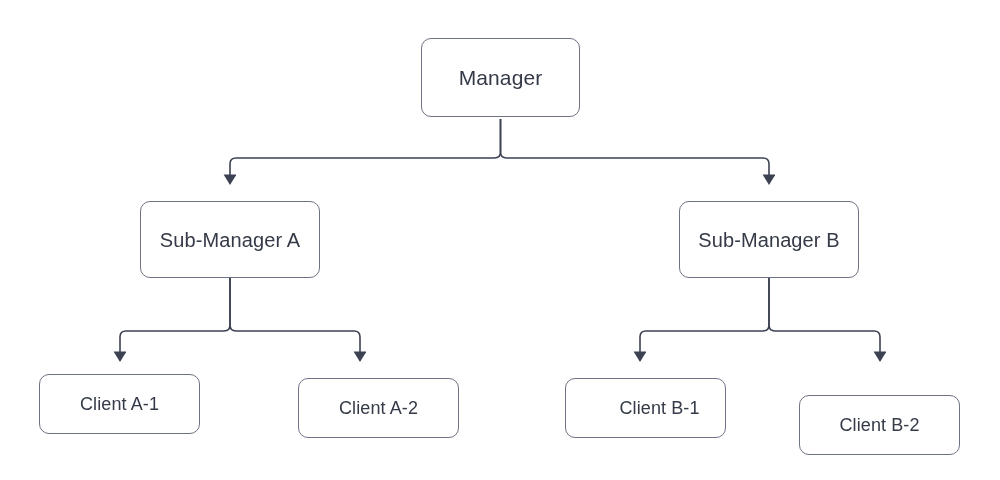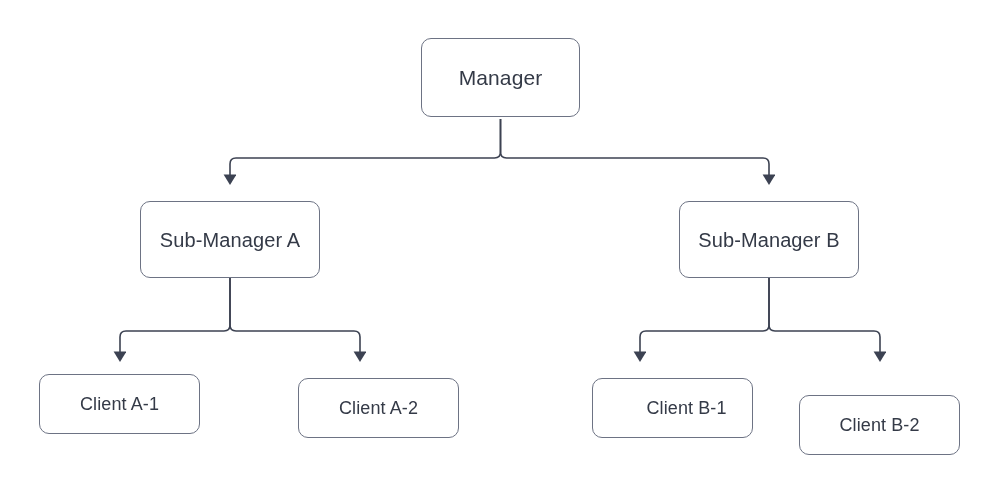--- a/index.html
+++ b/index.html
@@ -65,21 +65,21 @@
     width: 180px;
     height: 77px;
     font-size: 20px;
   }
   .node-leaf {
     height: 60px;
     font-size: 18px;
   }
   .node-leaf-a1 { left: 39px;  top: 374px; width: 161px; }
   .node-leaf-a2 { left: 279px; top: 378px; width: 161px; margin-left: 19px; }
-  .node-leaf-b1 { left: 592px; top: 378px; width: 161px; padding-left: 28px; }
+  .node-leaf-b1 { left: 565px; top: 378px; width: 161px; padding-left: 28px; }
   .node-leaf-b2 { left: 799px; top: 378px; width: 161px; margin-top: 17px; }
 </style>
 </head>
 <body>
 
 <div id="diagram-canvas">
 
   <svg id="edge-layer" viewBox="0 0 1000 480" width="1000" height="480" xmlns="http://www.w3.org/2000/svg">
     <defs>
       <marker id="arrowhead" markerWidth="11" markerHeight="11" refX="2.2" refY="4" orient="auto" markerUnits="strokeWidth">

